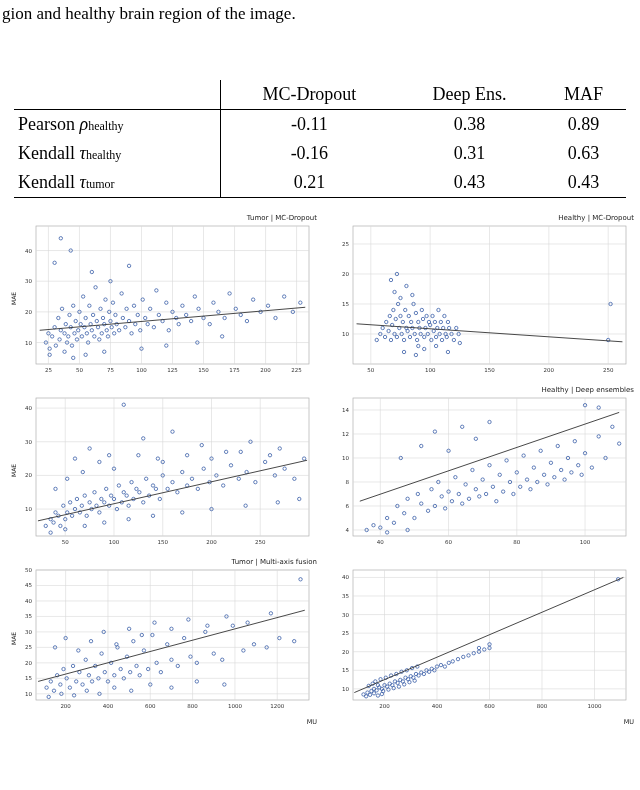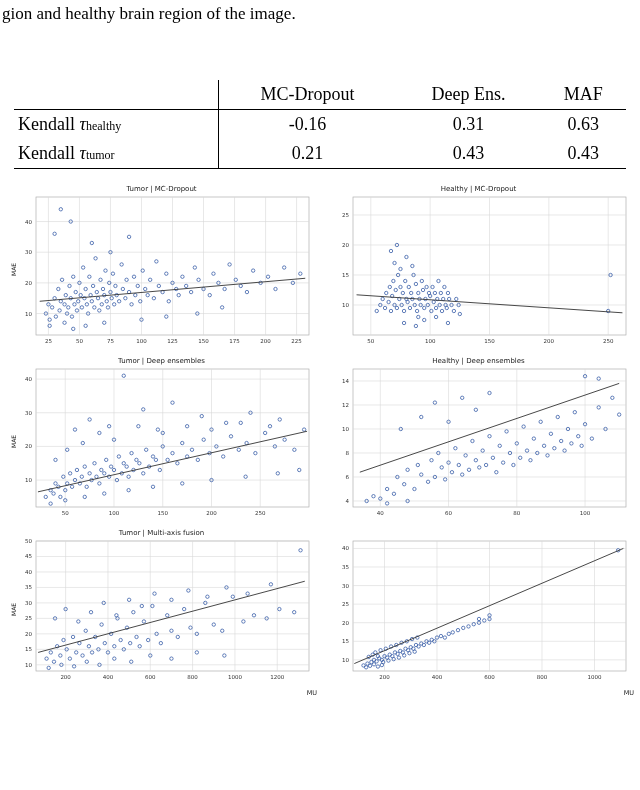--- a/index.html
+++ b/index.html
@@ -71,21 +71,21 @@
   .plot {
     position: relative;
     width: 100%;
     height: 170px;
   }
   .plot-title {
     position: absolute;
     top: 2px;
     left: 0;
     right: 0;
-    text-align: center;
+    text-align: right;
     font-family: "DejaVu Sans", sans-serif;
     font-size: 7px;
     color: #222;
   }
   .plot svg { display: block; }
   .axis-label-y {
     position: absolute;
     font-family: "DejaVu Sans", sans-serif;
     font-size: 6px;
     color: #222;
@@ -111,20 +111,29 @@
   <table class="metrics">
     <thead>
       <tr class="rule-bottom">
         <th class="rowhead"></th>
         <th class="vsep">MC-Dropout</th>
         <th>Deep Ens.</th>
         <th>MAF</th>
       </tr>
     </thead>
     <tbody>
+      <tr>
+        <td class="rowhead">
+          <span>Pearson</span>
+          <span class="it">ρ</span><sub class="sub">healthy</sub>
+        </td>
+        <td class="vsep">-0.11</td>
+        <td>0.38</td>
+        <td>0.89</td>
+      </tr>
       <tr>
         <td class="rowhead">
           <span>Kendall</span>
           <span class="it">τ</span><sub class="sub">healthy</sub>
         </td>
         <td class="vsep">-0.16</td>
         <td>0.31</td>
         <td>0.63</td>
       </tr>
       <tr class="rule-bottom">
@@ -383,21 +392,20 @@
         <circle cx="124.95652173913044" cy="140" r="1.7" fill="none" stroke="#3b5fa8" stroke-width="0.8"></circle>
         <circle cx="136.82608695652175" cy="131" r="1.7" fill="none" stroke="#3b5fa8" stroke-width="0.8"></circle>
         <circle cx="287.5695652173913" cy="92" r="1.7" fill="none" stroke="#3b5fa8" stroke-width="0.8"></circle>
         <circle cx="285.19565217391306" cy="128" r="1.7" fill="none" stroke="#3b5fa8" stroke-width="0.8"></circle>
         <circle cx="92.90869565217392" cy="143" r="1.7" fill="none" stroke="#3b5fa8" stroke-width="0.8"></circle>
         <circle cx="81.0391304347826" cy="140" r="1.7" fill="none" stroke="#3b5fa8" stroke-width="0.8"></circle>
         <line x1="33.56086956521739" y1="111.80000000000001" x2="299.4391304347826" y2="129.8" stroke="#333333" stroke-width="0.9"></line>
       </svg>
   </div>
   <div class="plot">
-    <div class="plot-title">Tumor | Deep ensembles</div>
     <svg class="plot-svg" width="311" height="170" viewBox="0 0 311 170">
         <rect x="30" y="14" width="273" height="138" fill="#ffffff" stroke="#b0b0b0" stroke-width="0.7"></rect>
         <line x1="59.25" y1="14" x2="59.25" y2="152" stroke="#d8d8d8" stroke-width="0.6"></line>
         <line x1="108" y1="14" x2="108" y2="152" stroke="#d8d8d8" stroke-width="0.6"></line>
         <line x1="156.75" y1="14" x2="156.75" y2="152" stroke="#d8d8d8" stroke-width="0.6"></line>
         <line x1="205.5" y1="14" x2="205.5" y2="152" stroke="#d8d8d8" stroke-width="0.6"></line>
         <line x1="254.25" y1="14" x2="254.25" y2="152" stroke="#d8d8d8" stroke-width="0.6"></line>
         <line x1="30" y1="125.07317073170731" x2="303" y2="125.07317073170731" stroke="#d8d8d8" stroke-width="0.6"></line>
         <line x1="30" y1="91.41463414634146" x2="303" y2="91.41463414634146" stroke="#d8d8d8" stroke-width="0.6"></line>
         <line x1="30" y1="57.756097560975604" x2="303" y2="57.756097560975604" stroke="#d8d8d8" stroke-width="0.6"></line>

